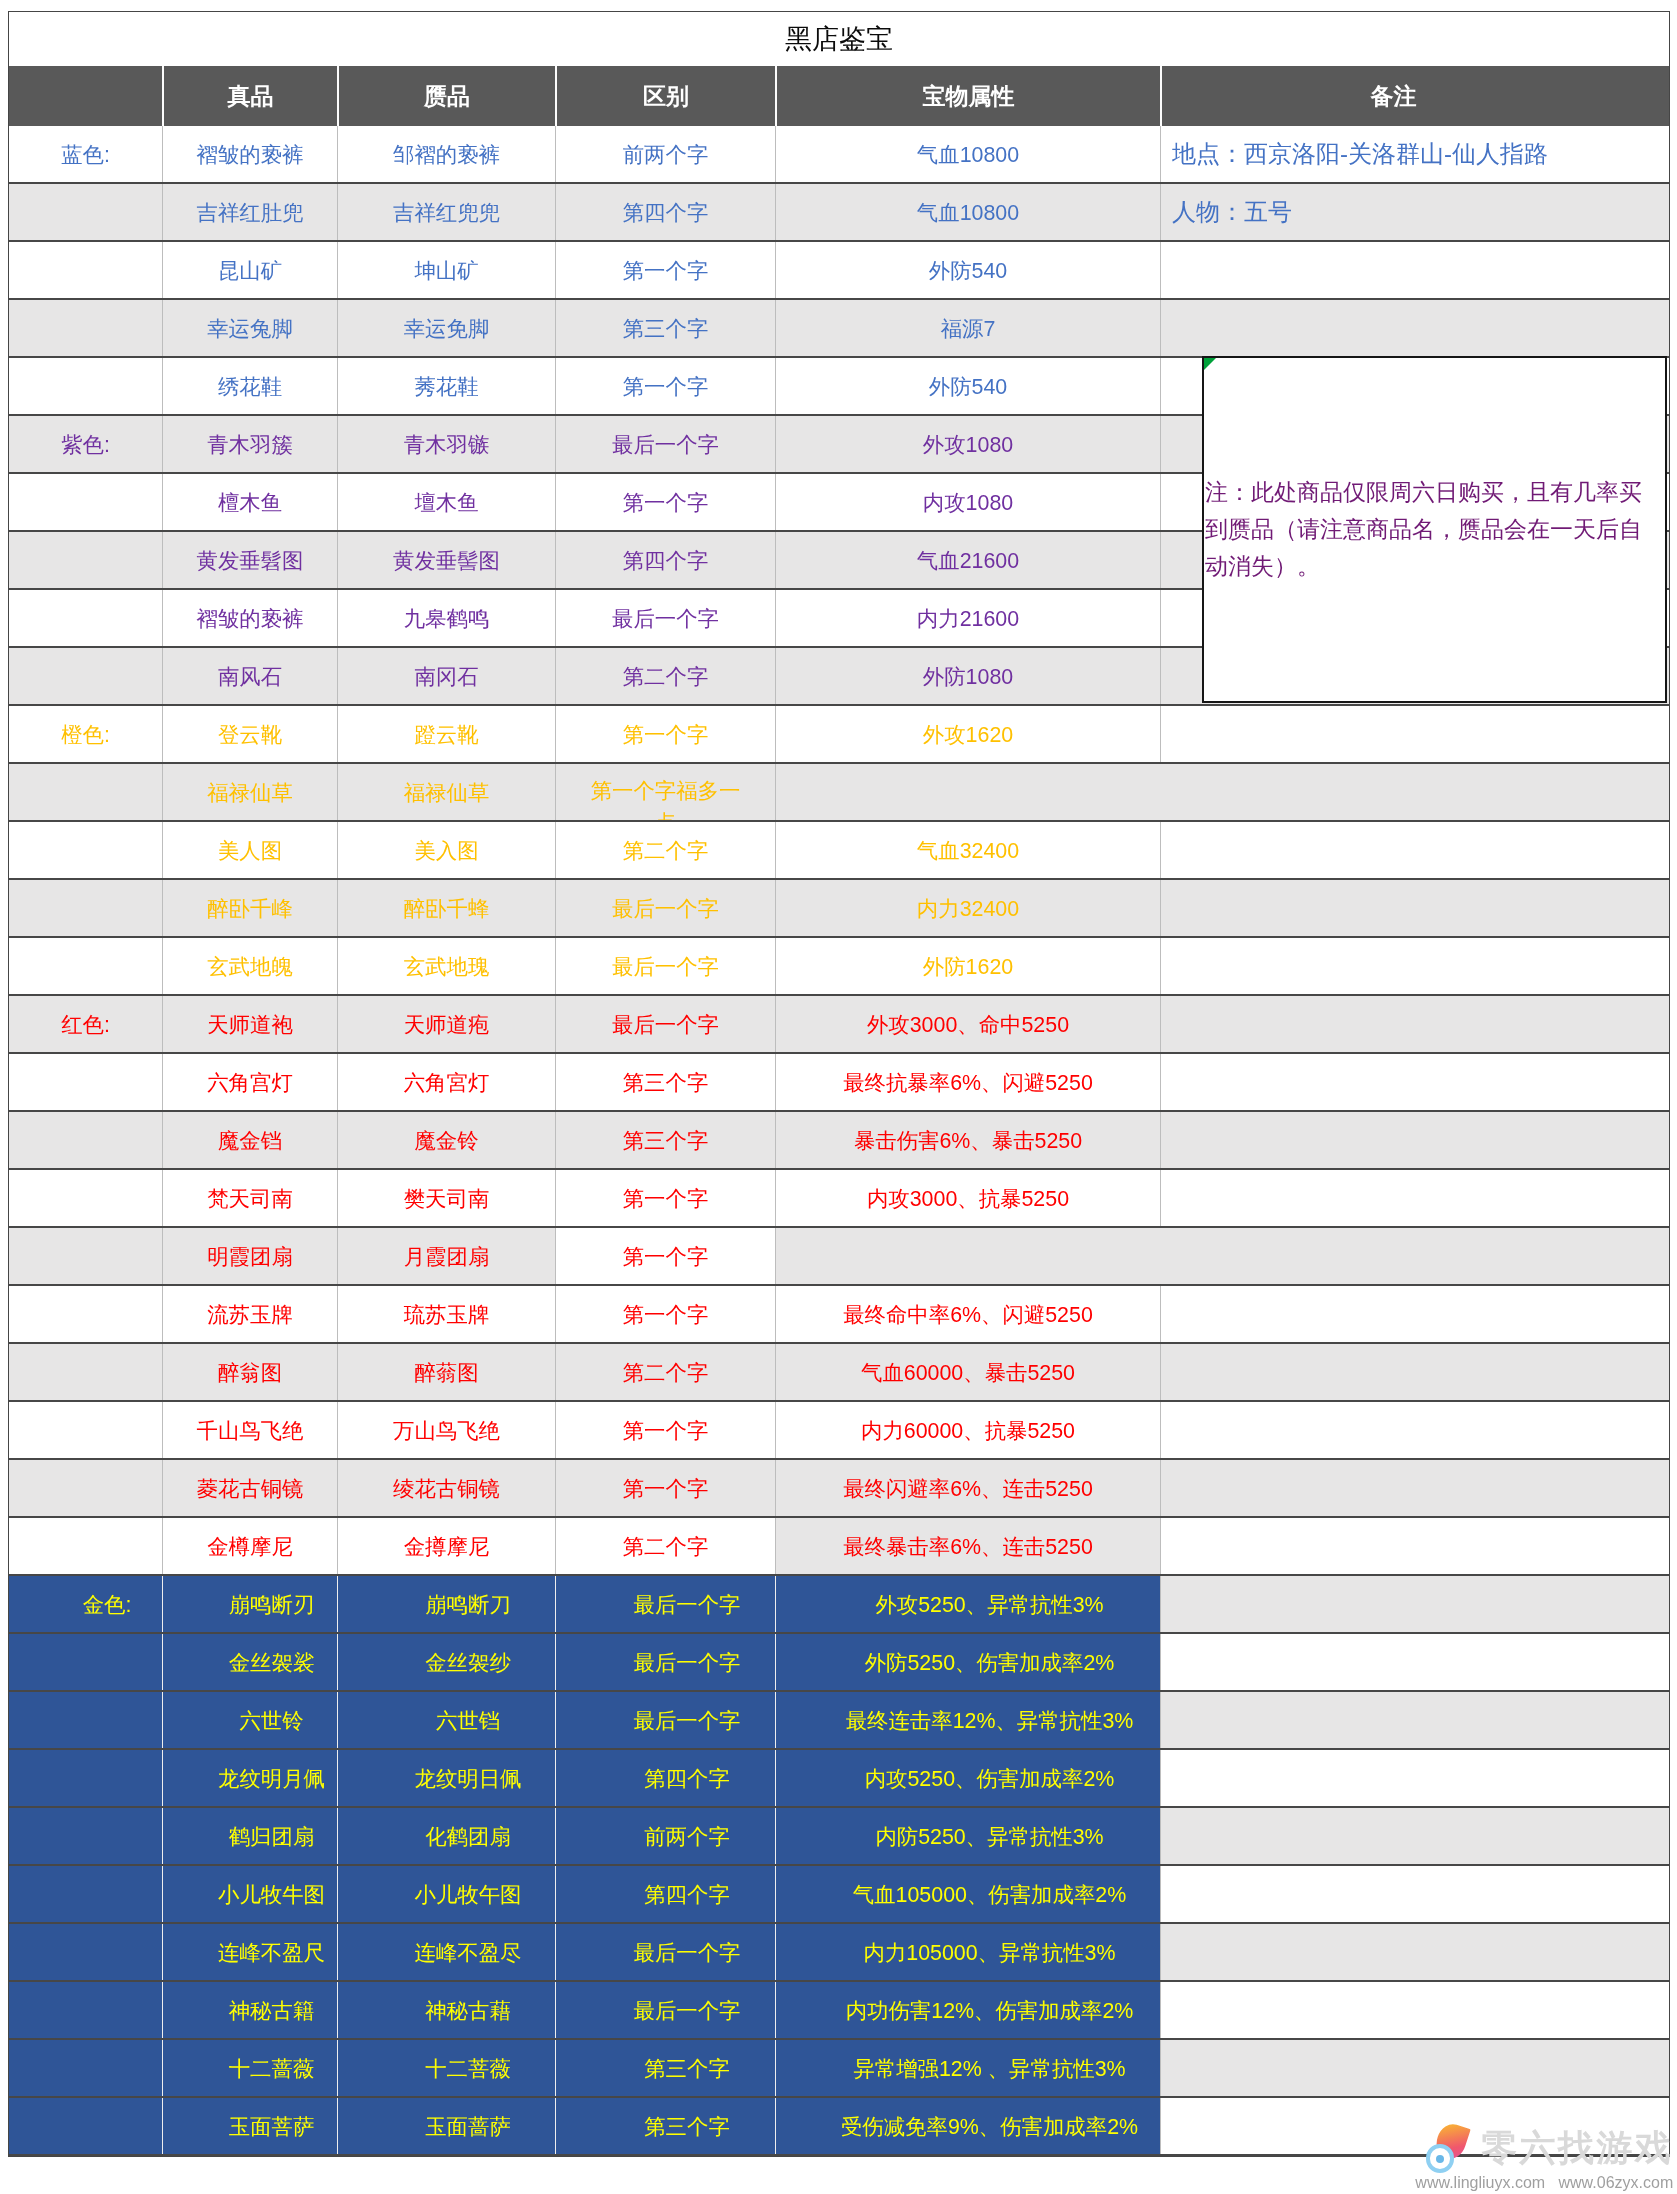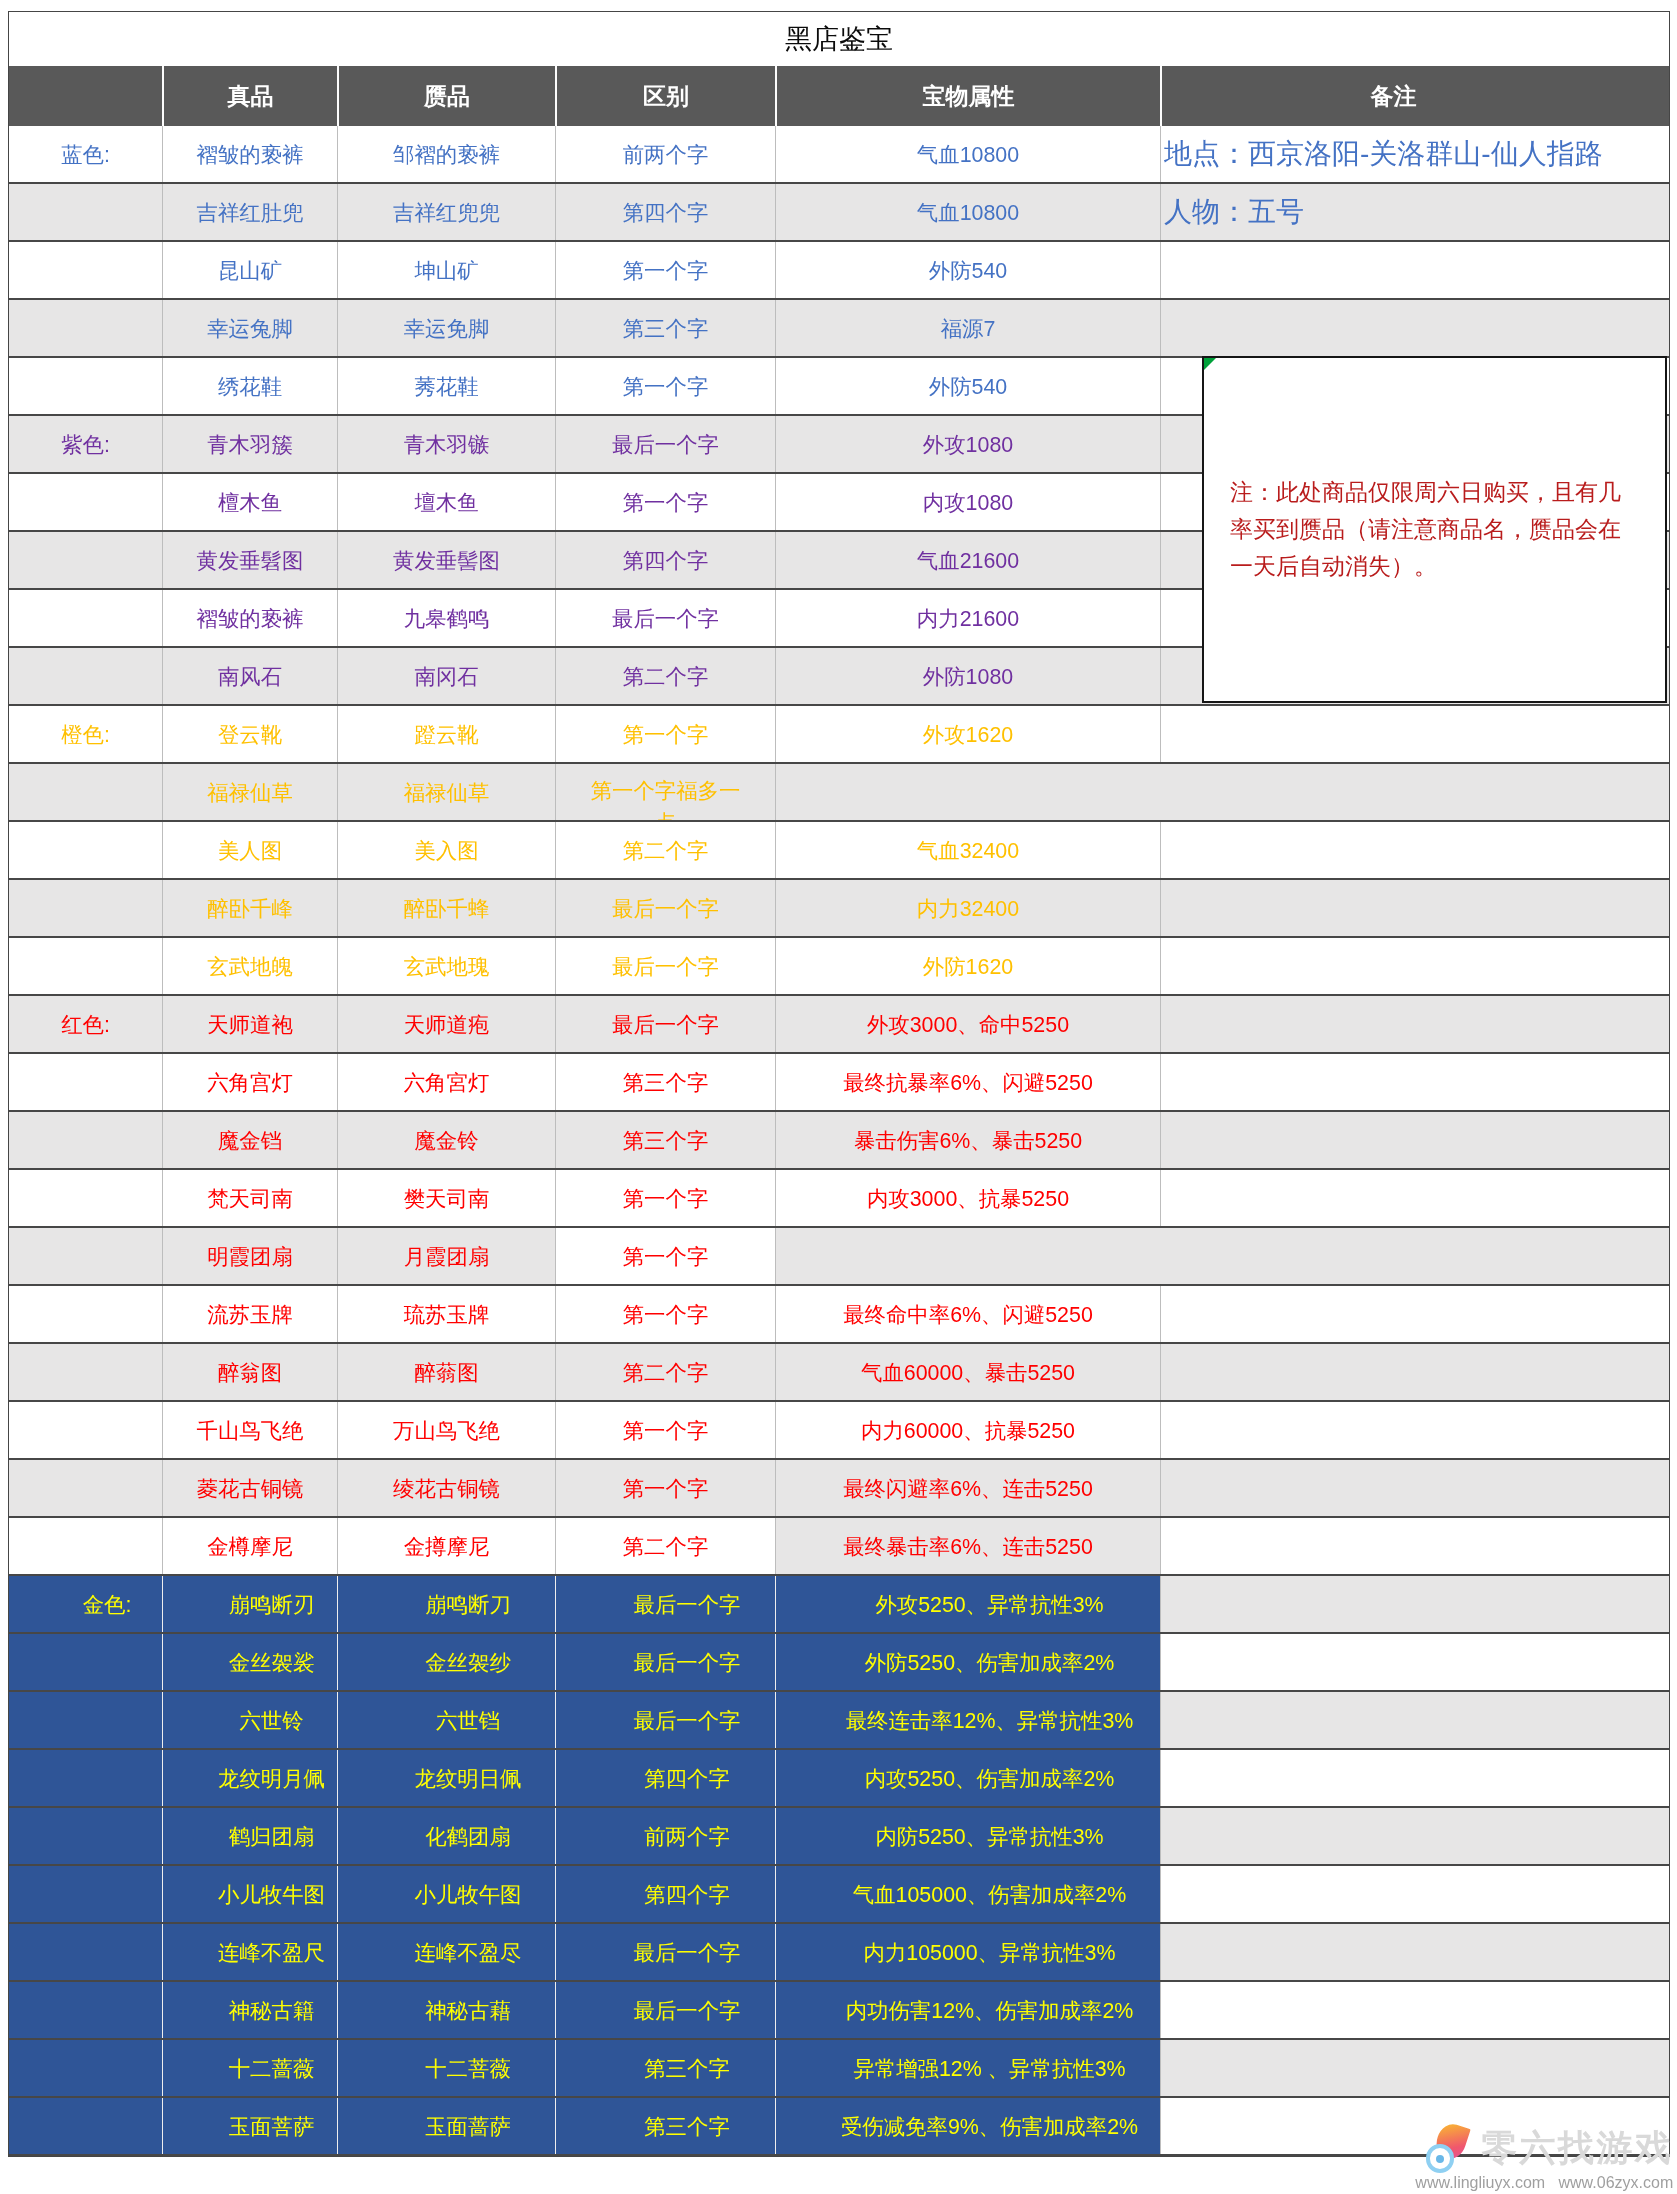--- a/index.html
+++ b/index.html
@@ -17,26 +17,26 @@
   .col3{width:220px;}.col4{width:385px;}.col5{width:465px;}
   .body{position:relative;}
   .row{display:flex;height:58px;border-bottom:2.4px solid #474747;box-sizing:border-box;background:#fff;}
   .row.striped{background:#E7E6E6;}
   .cell{box-sizing:border-box;display:flex;align-items:center;justify-content:center;
         font-size:21.4px;border-left:1.6px solid #bdbdbd;overflow:hidden;text-align:center;}
   .cell:first-child{border-left:none;}
   .goldbg{background:#2F5597;border-left-color:#eeeeee;}
   .t-blue{color:#4472C4;}.t-purple{color:#7030A0;}.t-orange{color:#FFC000;}
   .t-red{color:#FF0000;}.t-gold{color:#FFFF00;padding-left:43px;}
-  .remark-cell{justify-content:flex-start;padding-left:3px;color:#4472C4;font-size:28px;}
+  .remark-cell{justify-content:flex-start;padding-left:11px;color:#4472C4;font-size:24px;}
   .clip-inner{display:block;max-width:167px;line-height:32px;padding-top:11px;
               height:58px;box-sizing:border-box;overflow:hidden;}
   .note-box{position:absolute;left:1193px;top:230px;width:465px;height:347px;background:#ffffff;
             border:2.4px solid #161616;box-sizing:border-box;display:flex;align-items:center;
-            padding:0 26px;color:#b91c1c;font-size:23px;line-height:1.62;}
+            padding:0 1px;color:#701a75;font-size:23px;line-height:1.62;}
   .note-box::before{content:"";position:absolute;left:0;top:0;width:0;height:0;
             border-top:12px solid #00A13A;border-right:12px solid transparent;}
   .watermark{position:absolute;right:4.8px;bottom:1.6px;text-align:right;}
   .brand-line{display:flex;align-items:flex-start;justify-content:flex-end;gap:6.3px;}
   .logo{position:relative;width:51px;height:49px;flex:0 0 auto;}
   .flame{position:absolute;left:12.7px;top:0;width:28.5px;height:35px;
          background:linear-gradient(150deg,#f9b234 10%,#f0576d 65%,#e4509c 100%);
          border-radius:50% 4% 50% 50%;transform:rotate(18deg);}
   .swirl{position:absolute;left:1.6px;bottom:0;width:20.6px;height:20.6px;border-radius:50%;
          background:#ffffff;border:4.8px solid #8fd0f2;}

